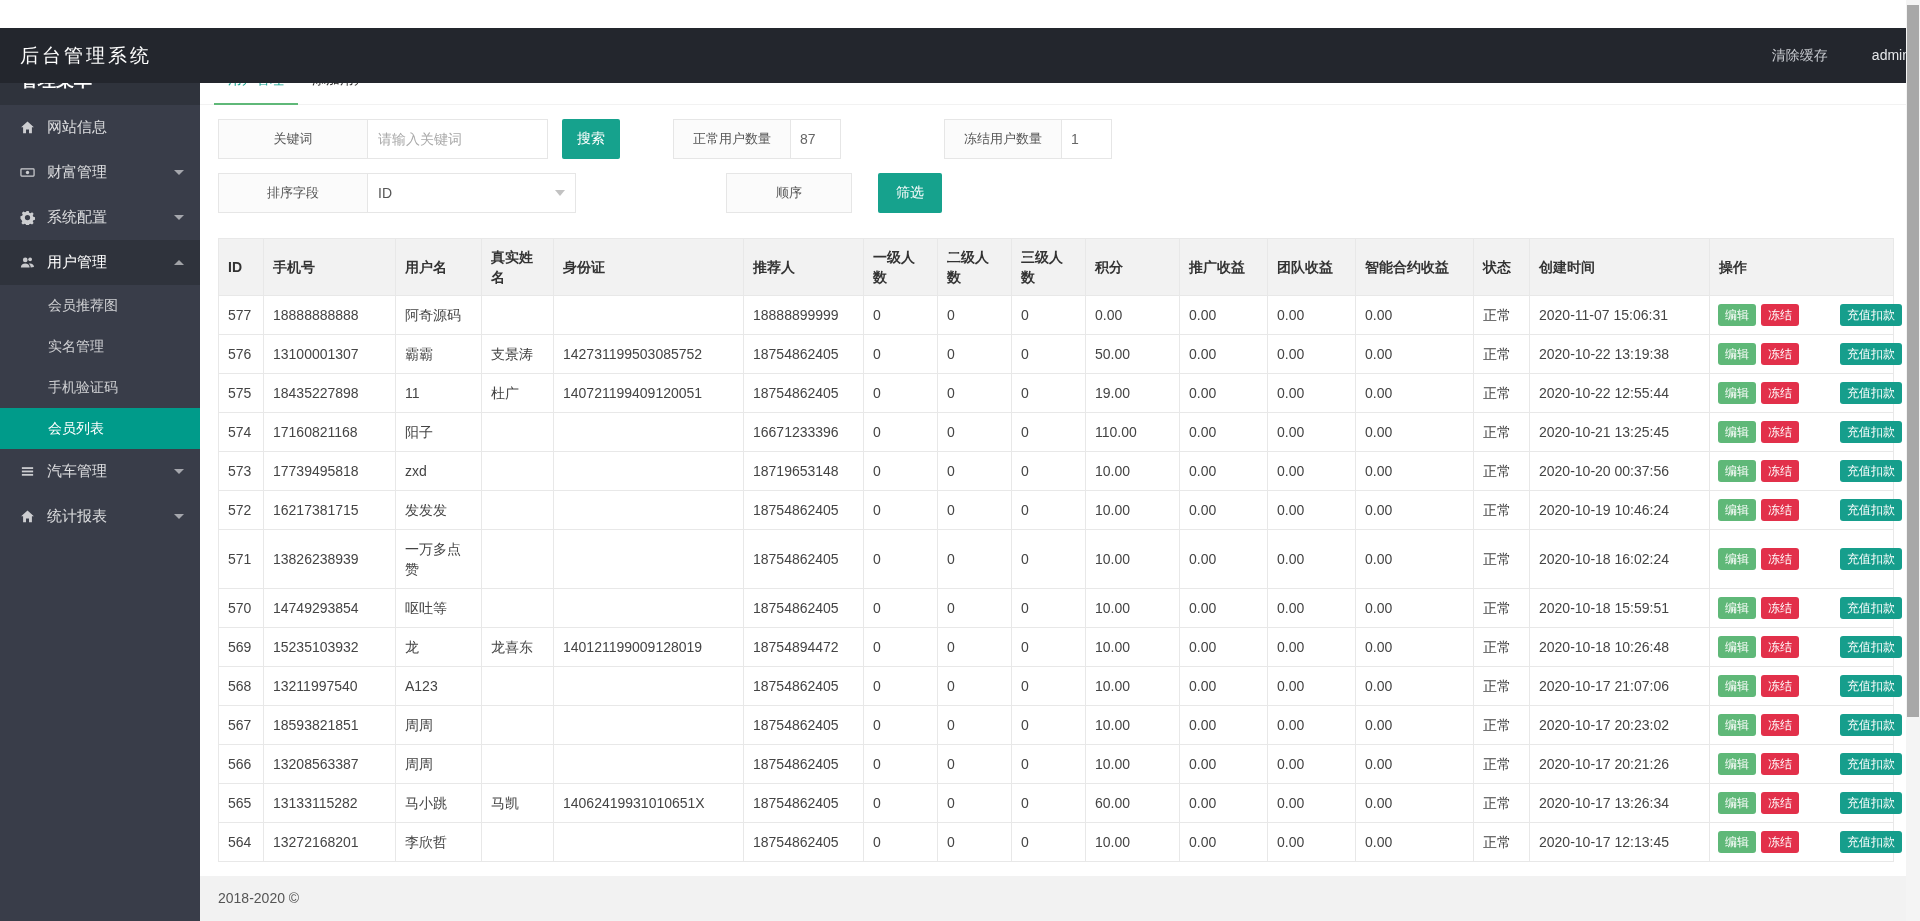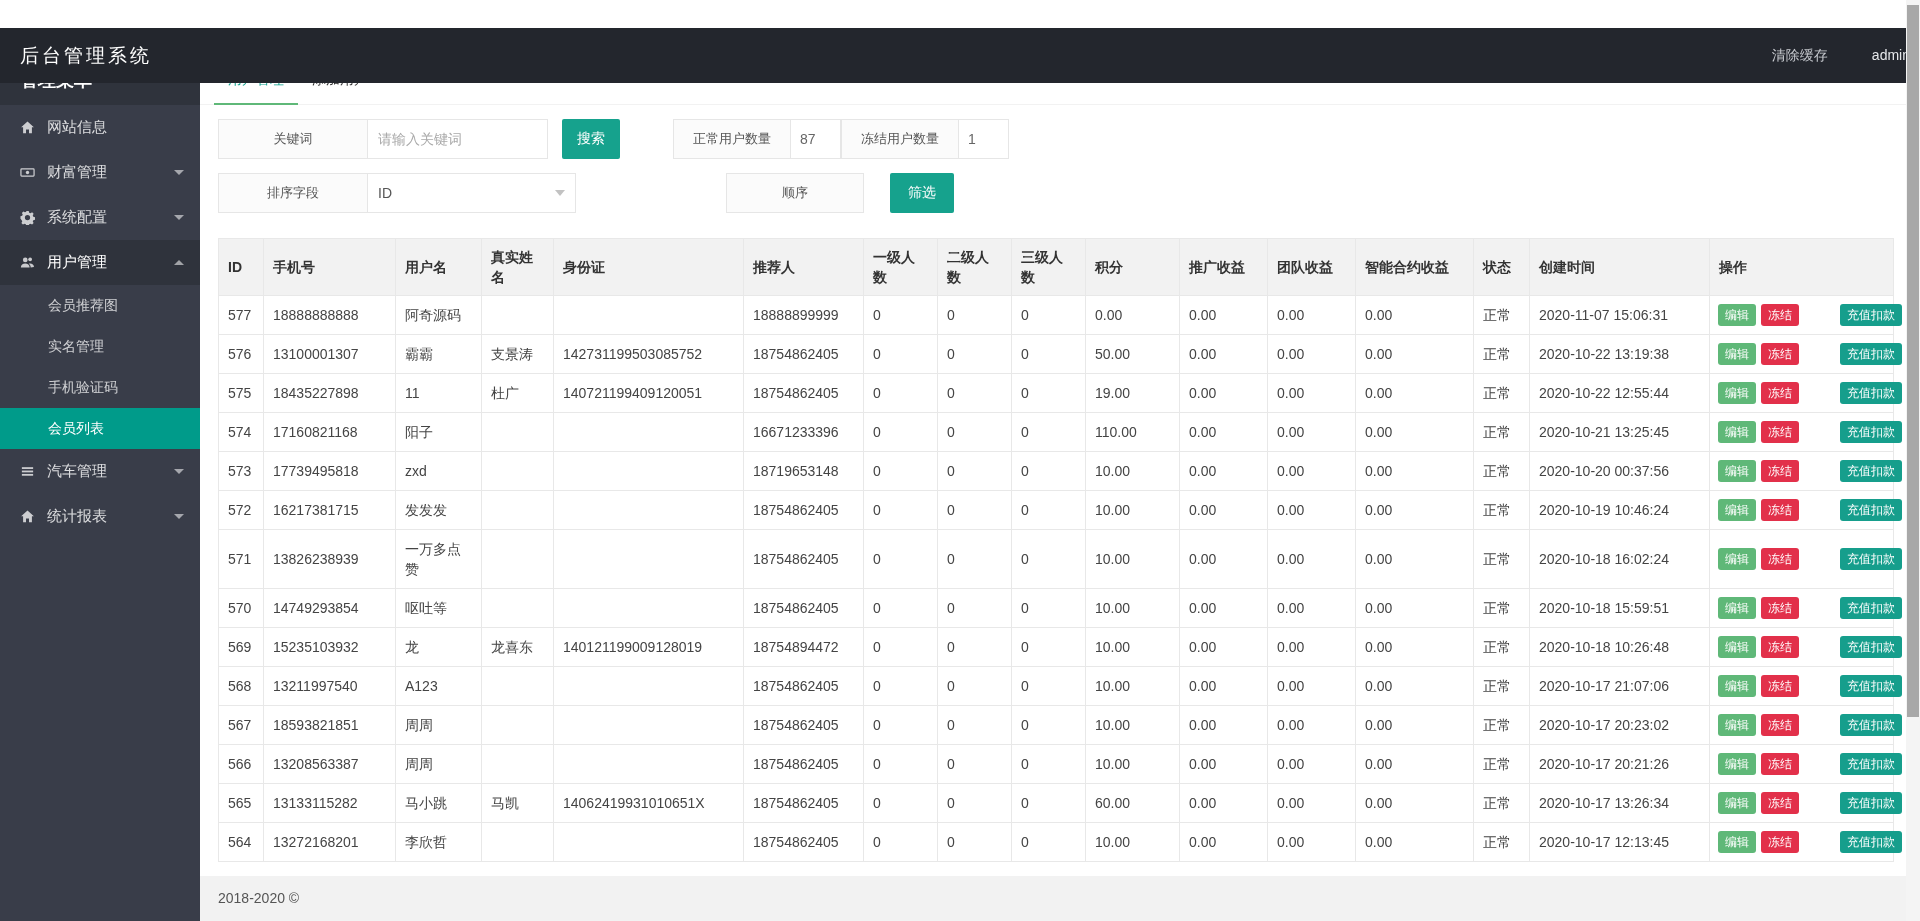--- a/index.html
+++ b/index.html
@@ -41,37 +41,37 @@
   .tabs { height:50px; border-bottom:1px solid #F2F2F2; display:flex; padding-left:14px; }
   .tab { padding:0 14px; line-height:49px; font-size:14px; color:#333; position:relative; cursor:pointer; }
   .tab.active { color:#0FA08D; }
   .tab.active::after { content:""; position:absolute; left:0; right:0; bottom:-1px; height:2px; background:#5FB878; }
 
   .filters { padding:14px 0 0 18px; }
   .frow { display:flex; align-items:center; height:40px; }
   .frow + .frow { margin-top:14px; }
   .fbox-label { height:40px; border:1px solid #E6E6E6; background:#FBFBFB; display:flex;
                 align-items:center; justify-content:center; font-size:13px; color:#555; }
-  .w150 { width:150px; } .w118 { width:118px; } .w126 { width:138px; }
+  .w150 { width:150px; } .w118 { width:118px; } .w126 { width:126px; }
   .finput { width:180px; height:40px; border:1px solid #E6E6E6; border-left:none; padding:0 10px;
             font-size:14px; color:#333; outline:none; }
   .finput::placeholder { color:#A9A9A9; }
   .fvalue { width:50px; height:40px; border:1px solid #E6E6E6; border-left:none; padding:0 9px;
             font-size:14px; color:#666; display:flex; align-items:center; background:#fff; }
   .fselect { position:relative; width:208px; height:40px; border:1px solid #E6E6E6; border-left:none;
              display:flex; align-items:center; padding:0 10px; font-size:14px; color:#555;
              background:#fff; cursor:pointer; }
   .sel-caret { position:absolute; right:10px; width:0; height:0;
                border-left:5px solid transparent; border-right:5px solid transparent;
                border-top:6px solid #C2C2C2; }
   .btn { height:40px; border:none; color:#fff; font-size:14px; border-radius:2px; cursor:pointer;
          font-family:inherit; }
   .btn-search { width:58px; margin-left:14px; background:#16A28D; }
   .btn-filter { width:64px; margin-left:26px; background:#16A28D; }
-  .ml53 { margin-left:53px; } .ml103 { } .ml150 { margin-left:150px; }
+  .ml53 { margin-left:53px; } .ml103 { margin-left:103px; } .ml150 { margin-left:150px; }
 
   
   .table-wrap { margin:25px 0 0 18px; }
   table { border-collapse:collapse; table-layout:fixed; width:1675px; }
   th,td { border:1px solid #E8E8E8; padding:9px 9px; font-size:14px; text-align:left;
           vertical-align:middle; word-break:break-all; line-height:20px; }
   th { background:#F2F2F2; color:#333; font-weight:bold; padding:8px 9px; }
   td { color:#444; }
   td.actions { white-space:nowrap; padding:6px 8px; }
   .abtn { display:inline-block; padding:4px 7px; border-radius:3px; color:#fff; font-size:12px;

